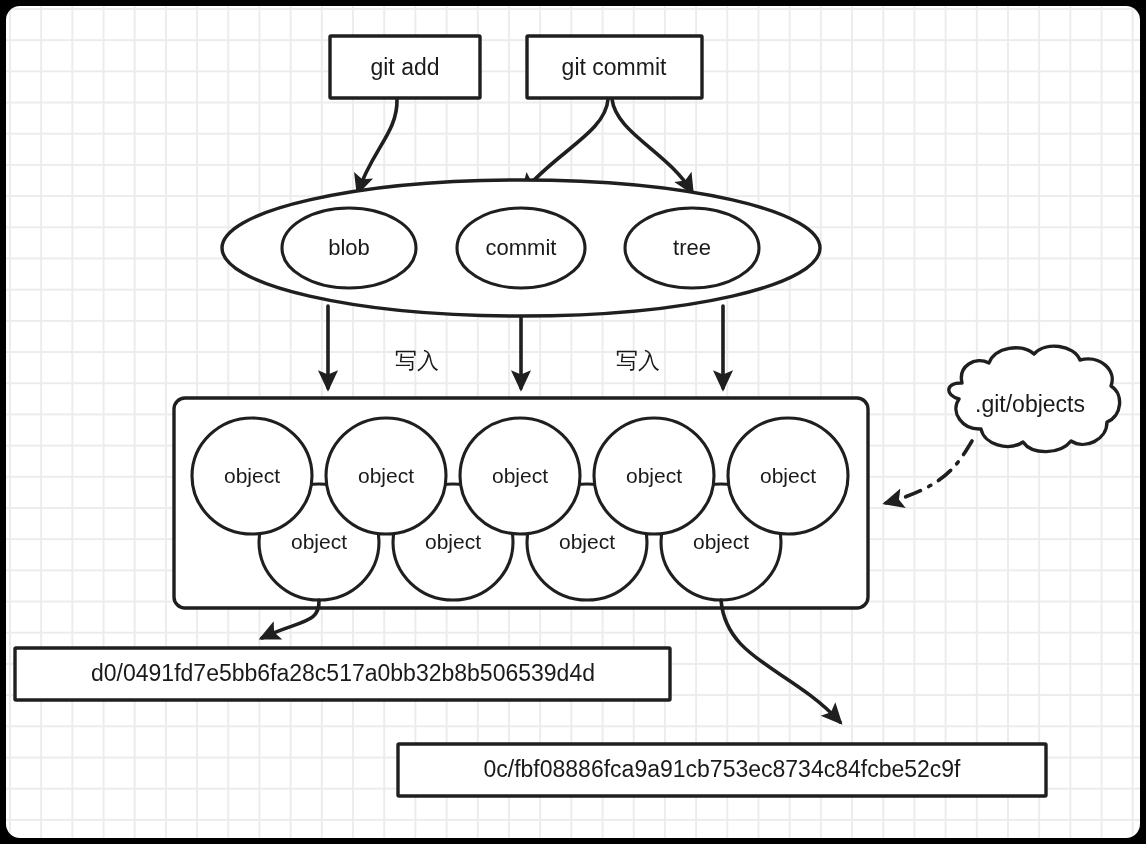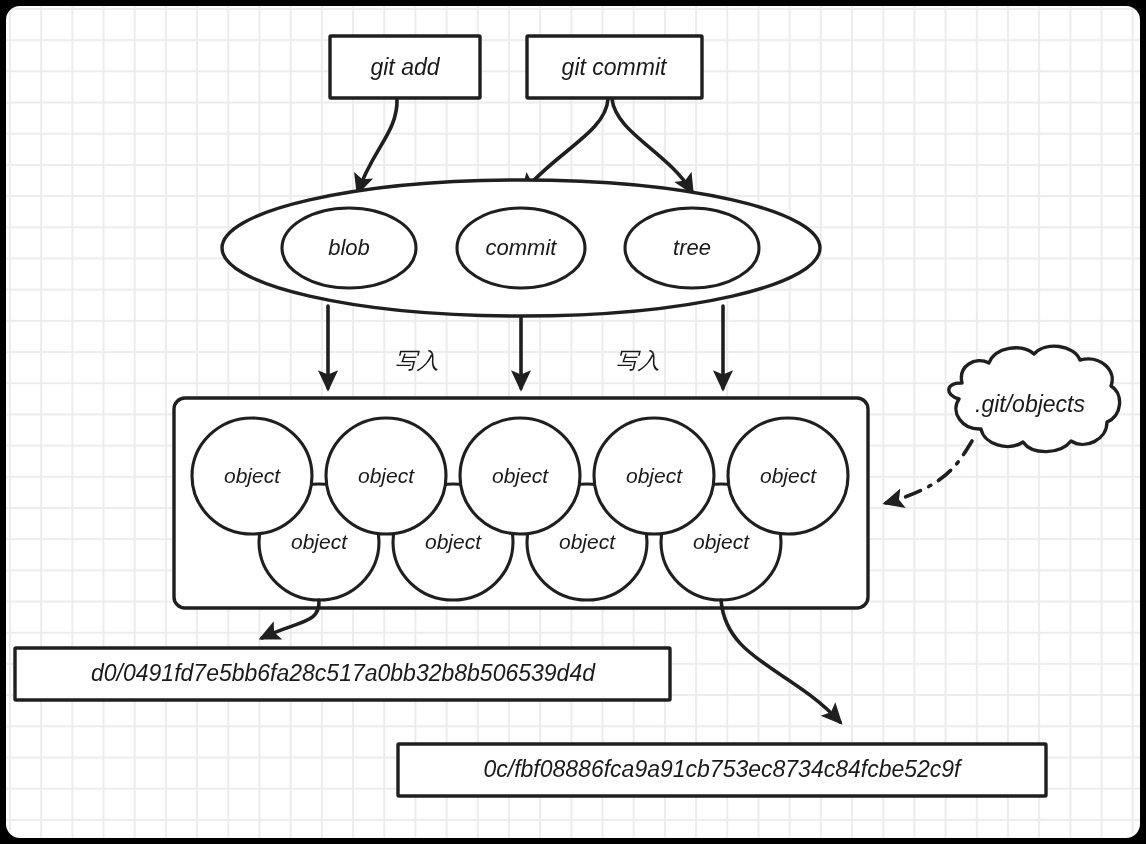--- a/index.html
+++ b/index.html
@@ -7,21 +7,20 @@
     padding: 0;
     background: #000000;
   }
   #canvas {
     position: relative;
     width: 1146px;
     height: 844px;
     background: #000000;
     overflow: hidden;
     font-family: "Liberation Sans", "DejaVu Sans", sans-serif;
-    font-style: italic;
   }
   #board {
     position: absolute;
     left: 6px;
     top: 6px;
     width: 1134px;
     height: 832px;
     border-radius: 14px;
     background-color: #ffffff;
     background-image:

